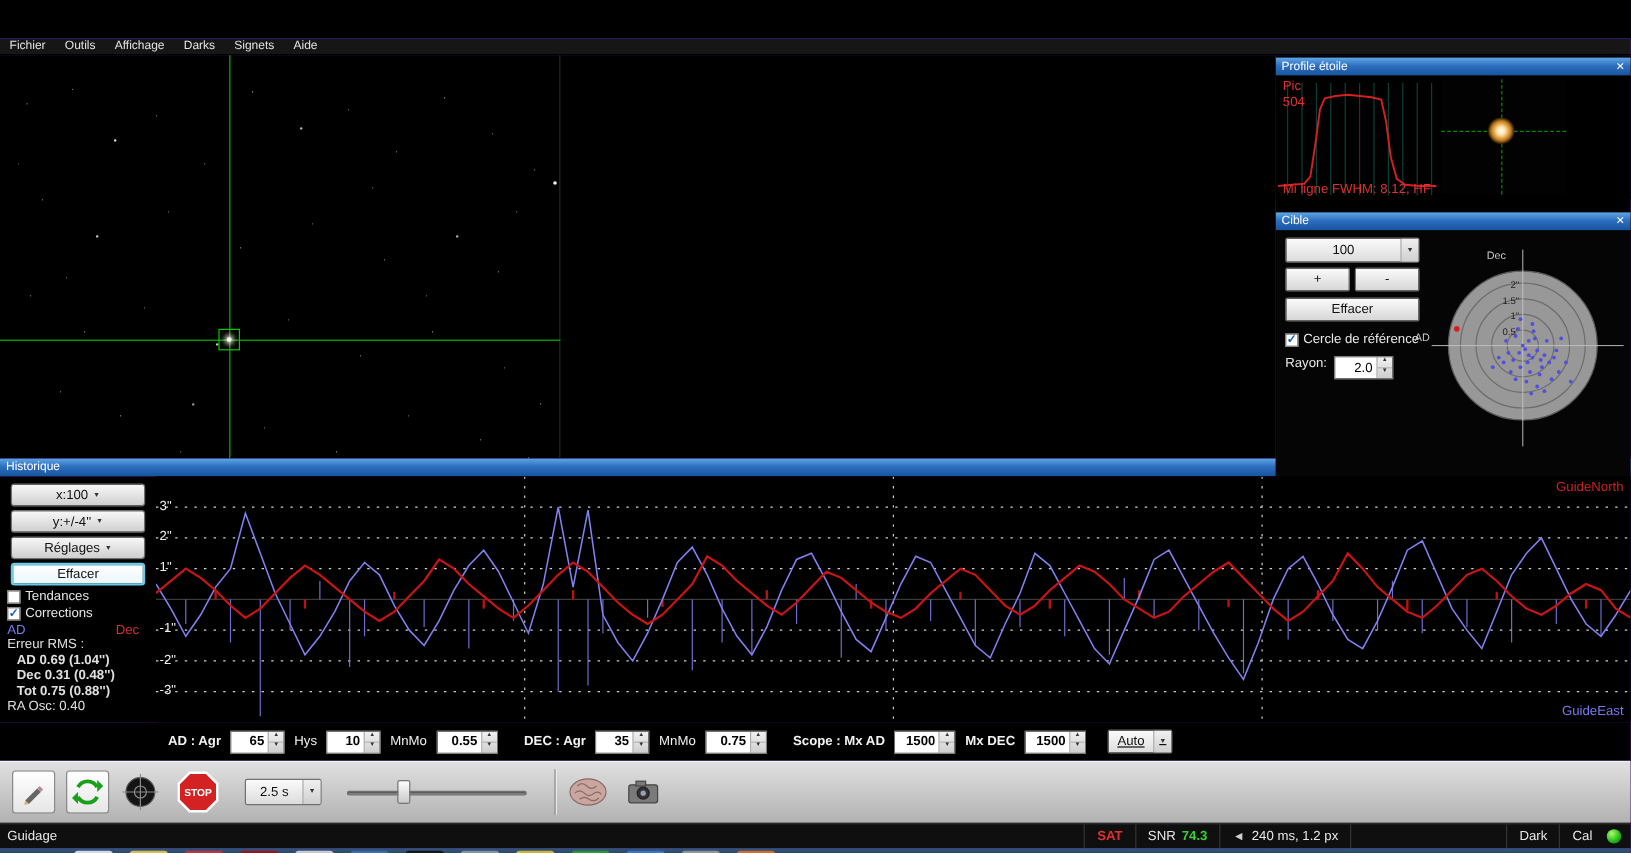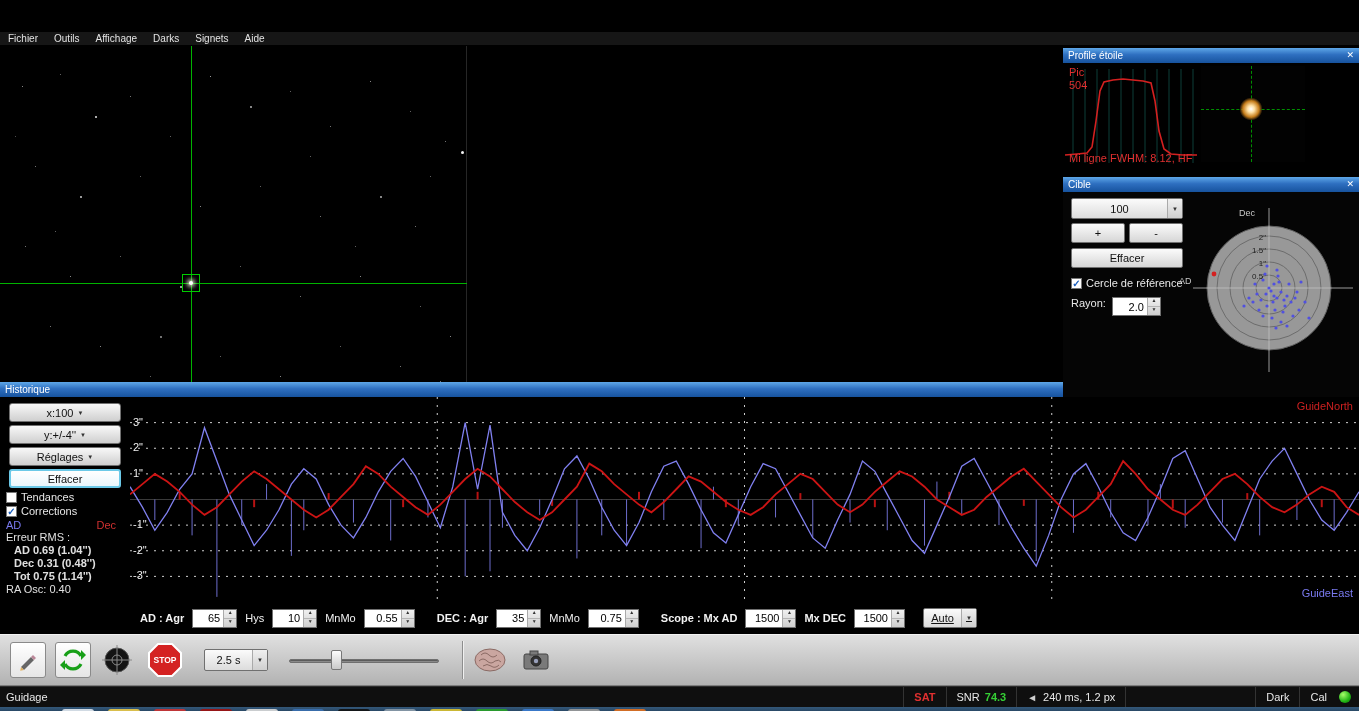--- a/index.html
+++ b/index.html
@@ -79,21 +79,21 @@
   .graph-wrap { position:relative; flex:1; overflow:hidden; background:#000; }
   #hist-svg { position:absolute; left:0; top:0; }
   .ylab { position:absolute; left:3px; color:#f0f0f0; font-size:11px; }
   .gnorth { position:absolute; top:3px; right:6px; color:#cc2020; font-size:11px; }
   .geast { position:absolute; bottom:3px; right:6px; color:#7a7af0; font-size:11px; }
 
   .settings-row { height:32px; background:#000; display:flex; align-items:center; padding-left:140px; gap:8px; }
   .sr-label { color:#f2f2f2; font-size:11px; }
   .bold { font-weight:bold; }
   .gap-l { margin-left:14px; }
-  .settings-row .spin input { width:30px; }
+  .settings-row .spin input { width:30px;font-weight:bold; }
   .settings-row .spin.w4 input { width:36px; }
   .auto-combo { width:54px; height:20px; margin-left:10px;text-decoration:underline; }
 
   
   .toolbar { height:52px; background:linear-gradient(#e0e0e0,#b2b2b2); border-top:1px solid #f2f2f2; border-bottom:1px solid #7d7d7d;
     display:flex; align-items:center; padding-left:10px; gap:9px; }
   .tb-btn { width:36px; height:36px; display:flex; align-items:center; justify-content:center;
     background:linear-gradient(#ffffff,#e6e6e6); border:1px solid #8a8a8a; border-radius:3px; cursor:pointer; }
   .tb-plain { width:38px; height:38px; display:flex; align-items:center; justify-content:flex-start; cursor:pointer; }
   .exp-combo { width:64px; height:22px; margin-left:10px; }
@@ -347,21 +347,21 @@
         <span class="cb">✓</span>
         <span>Corrections</span>
       </label>
       <div class="addec-row">
         <span class="ad-lbl">AD</span>
         <span class="dec-lbl">Dec</span>
       </div>
       <div class="stat-line">Erreur RMS :</div>
       <div class="stat-line stat-indent">AD 0.69 (1.04'')</div>
       <div class="stat-line stat-indent">Dec 0.31 (0.48'')</div>
-      <div class="stat-line stat-indent">Tot 0.75 (1.14'')</div>
+      <div class="stat-line stat-indent">Tot 0.75 (0.88'')</div>
       <div class="stat-line">RA Osc: 0.40</div>
     </div>
     <div class="graph-wrap">
       <svg id="hist-svg" width="1229" height="205">
           <line x1="0" y1="128.125" x2="1229" y2="128.125" stroke="#cfcfcf" stroke-width="1" stroke-dasharray="2,6"></line>
           <line x1="0" y1="76.875" x2="1229" y2="76.875" stroke="#cfcfcf" stroke-width="1" stroke-dasharray="2,6"></line>
           <line x1="0" y1="153.75" x2="1229" y2="153.75" stroke="#cfcfcf" stroke-width="1" stroke-dasharray="2,6"></line>
           <line x1="0" y1="51.25" x2="1229" y2="51.25" stroke="#cfcfcf" stroke-width="1" stroke-dasharray="2,6"></line>
           <line x1="0" y1="179.375" x2="1229" y2="179.375" stroke="#cfcfcf" stroke-width="1" stroke-dasharray="2,6"></line>
           <line x1="0" y1="25.625" x2="1229" y2="25.625" stroke="#cfcfcf" stroke-width="1" stroke-dasharray="2,6"></line>

